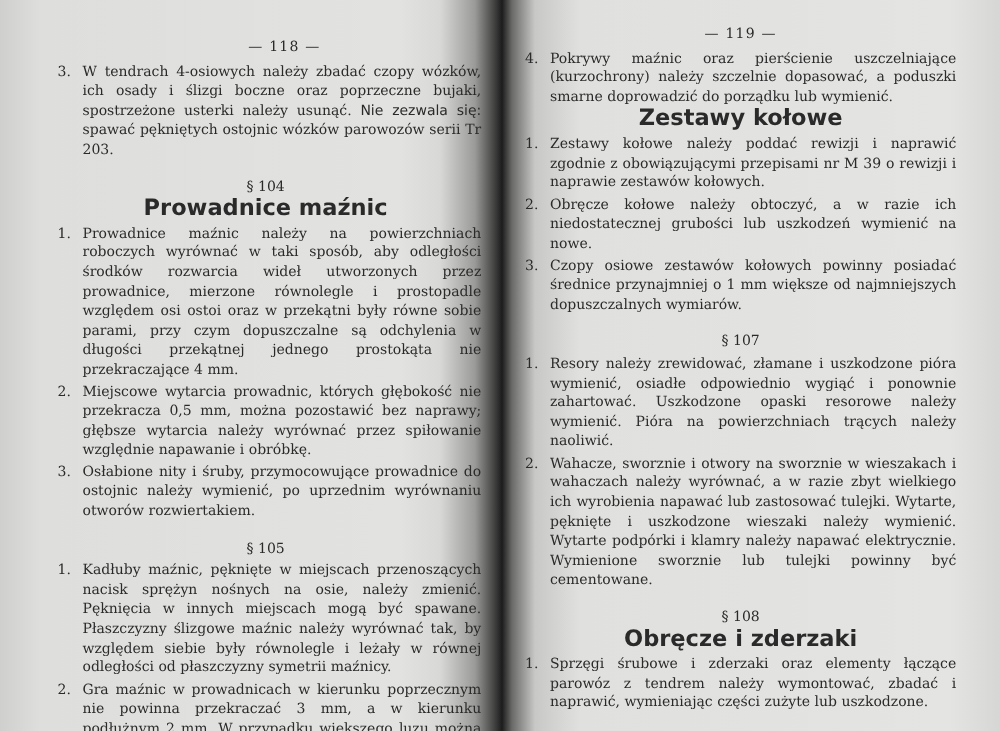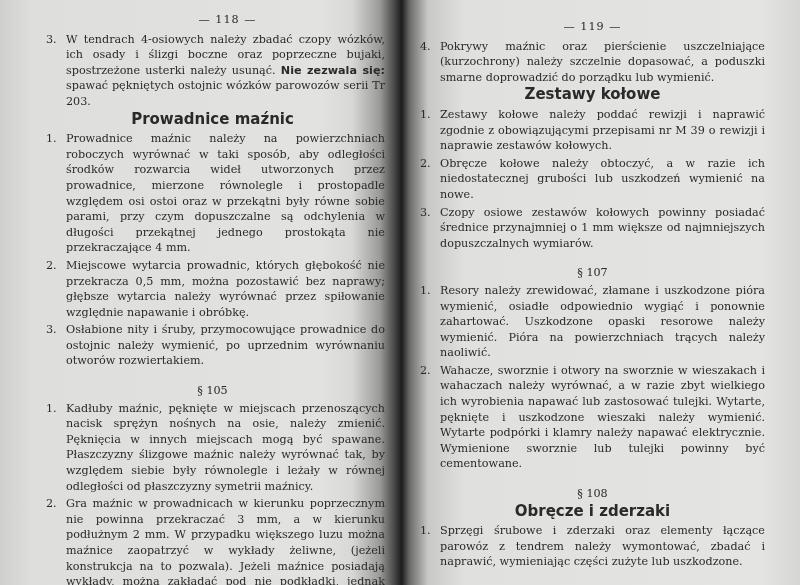--- a/index.html
+++ b/index.html
@@ -10,45 +10,46 @@
     color: #2a2a2a;
   }
   .spread {
     position: relative; width: 800px; height: 585px;
     background: linear-gradient(90deg, #cfcfcd 0%, #dededc 4%, #e2e2e0 40%, #d8d8d6 44%, #9a9a98 47.5%, #3a3a3a 49.6%, #1c1c1c 50.2%, #6a6a68 51.2%, #c8c8c6 53.5%, #e0e0de 58%, #e4e4e2 95%, #d6d6d4 100%);
     overflow: hidden;
   }
   .page { position: absolute; top: 0; height: 529px; font-size: 11.2px; line-height: 15.6px; }
   .page.left { left: 40px; width: 345px; }
   .page.right { left: 420px; width: 345px; }
-  .page-number { text-align: center; margin-top: 12px; margin-bottom: 4px; letter-spacing: 1px; }
+  .page-number { text-align: center; margin-top: 30px; margin-bottom: 4px; letter-spacing: 1px; }
   .left .page-number { padding-left: 30px; }
   .right .page-number { padding-left: 0; margin-top: 19px; }
   .section-num { text-align: center; margin-top: 14px; margin-bottom: 2px; }
-  .section-title { text-align: center; font-family: "DejaVu Sans", "Liberation Sans", sans-serif; font-weight: bold; font-size: 15px; margin-bottom: 4px; }
+  .section-title { text-align: center; font-family: "DejaVu Sans", "Liberation Sans", sans-serif; font-weight: bold; font-size: 18px; margin-bottom: 4px; }
   .item { display: flex; margin-bottom: 2px; }
   .item .num { width: 20px; flex: 0 0 20px; text-align: left; }
   .item .txt { flex: 1; text-align: justify; }
-  .bold { font-family: "DejaVu Sans", "Liberation Sans", sans-serif; font-weight: bold; }
+  .bold { font-family: "DejaVu Sans", "Liberation Sans", sans-serif; font-weight: normal; }
   .left .item .num { margin-left: 6px; }
 </style>
 </head>
 <body>
 
 <div class="spread">
 
   <div class="page left">
     <div class="page-number">— 118 —</div>
 
     <div class="item">
       <span class="num">3.</span>
       <span class="txt"><span>W tendrach 4-osiowych należy zbadać czopy wózków, ich osady i ślizgi boczne oraz poprzeczne bujaki, spostrzeżone usterki należy usunąć. </span><span class="bold">Nie zezwala się:</span><span> spawać pękniętych ostojnic wózków parowozów serii Tr 203.</span></span>
     </div>
 
     <div>
+      <div class="section-num">§ 104</div>
       <div class="section-title">Prowadnice maźnic</div>
       <div class="item">
         <span class="num">1.</span>
         <span class="txt">Prowadnice maźnic należy na powierzchniach roboczych wyrównać w taki sposób, aby odległości środków rozwarcia wideł utworzonych przez prowadnice, mierzone równolegle i prostopadle względem osi ostoi oraz w przekątni były równe sobie parami, przy czym dopuszczalne są odchylenia w długości przekątnej jednego prostokąta nie przekraczające 4 mm.</span>
       </div>
       <div class="item">
         <span class="num">2.</span>
         <span class="txt">Miejscowe wytarcia prowadnic, których głębokość nie przekracza 0,5 mm, można pozostawić bez naprawy; głębsze wytarcia należy wyrównać przez spiłowanie względnie napawanie i obróbkę.</span>
       </div>
       <div class="item">

